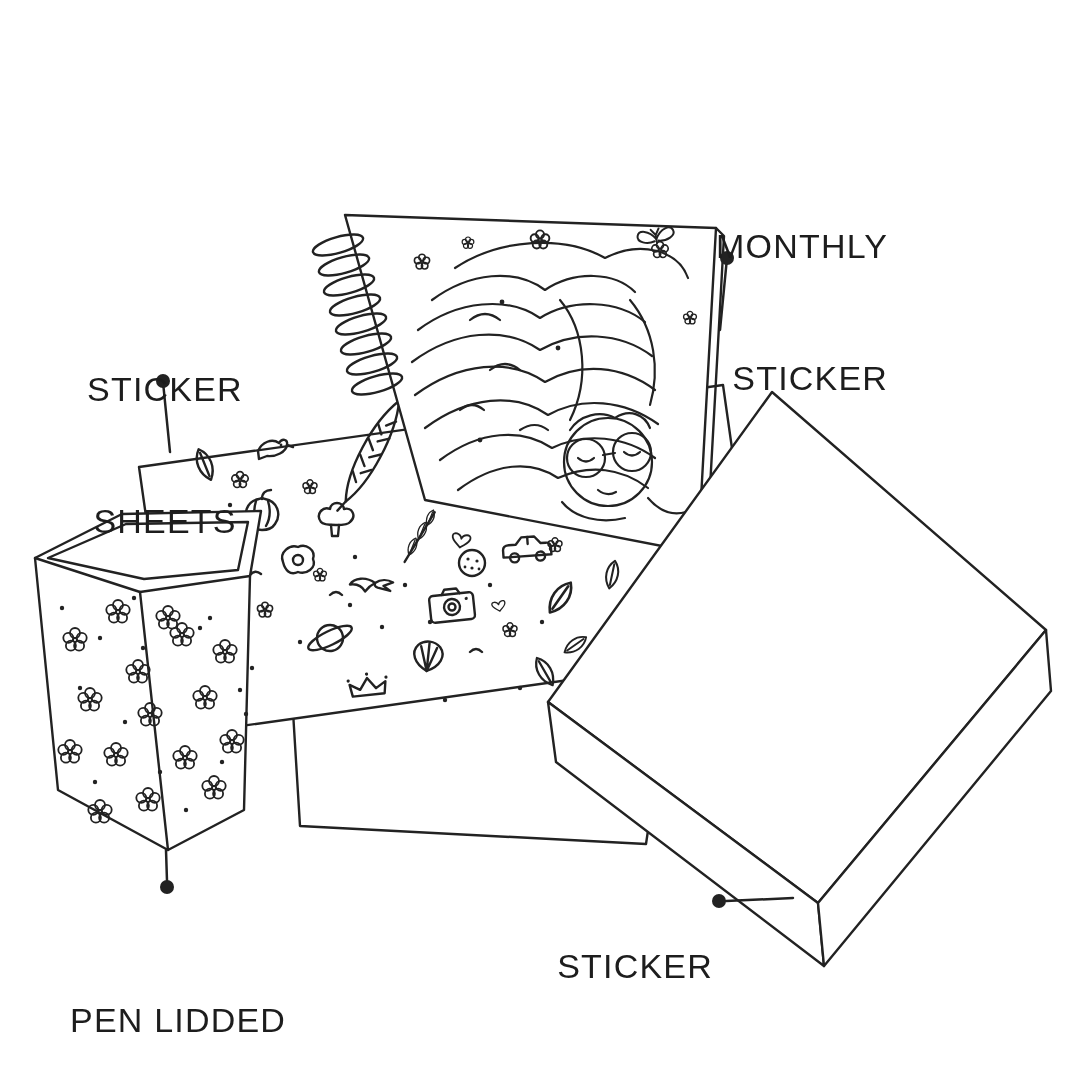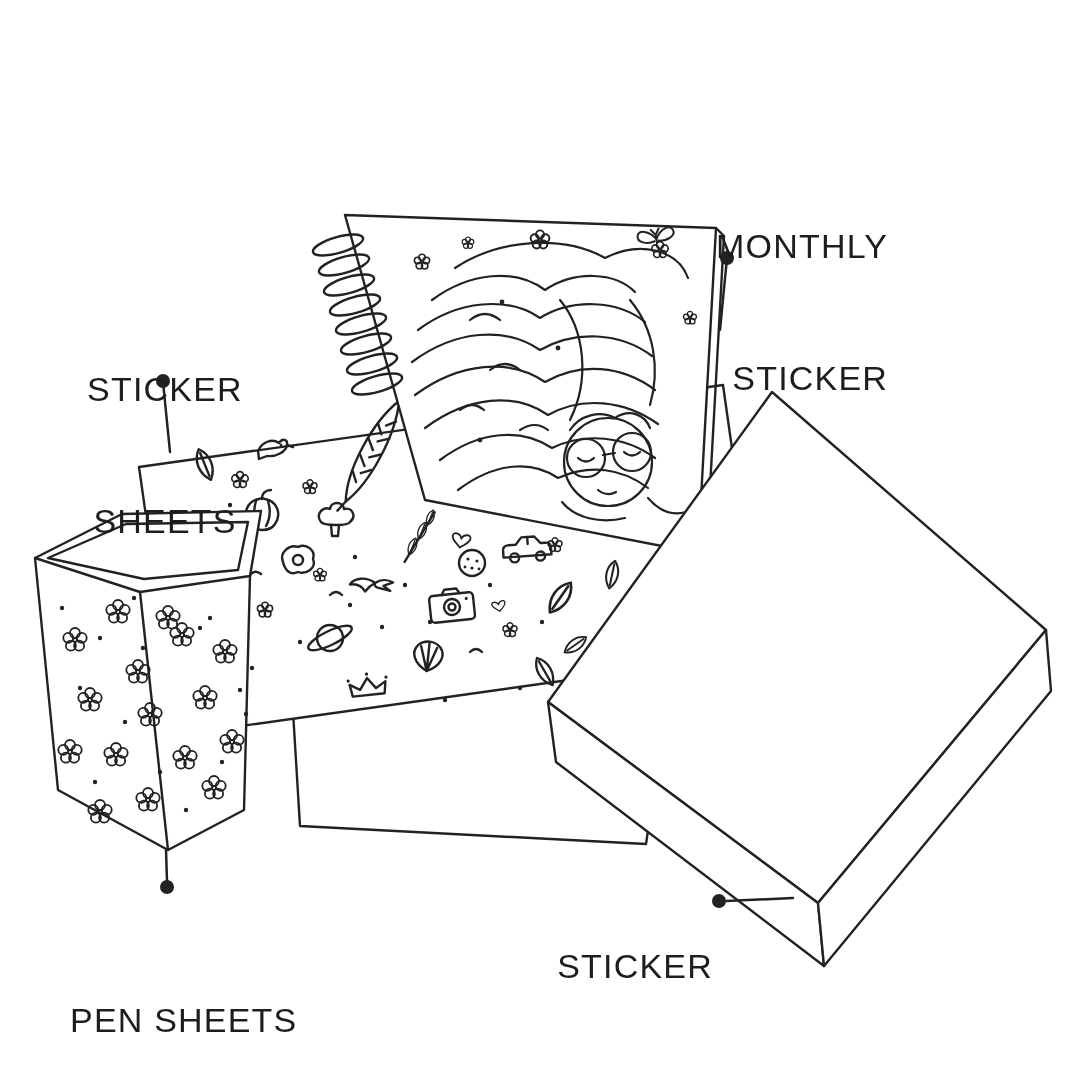--- a/index.html
+++ b/index.html
@@ -266,21 +266,21 @@
   <span class="ln">MONTHLY</span>
   <span class="ln">STICKER</span>
 </div>
 
 <div class="label lbl-sticker">
   <span class="ln">STICKER</span>
   <span class="ln">SHEETS</span>
 </div>
 
 <div class="label lbl-pen">
-  <span class="ln">PEN SHEETS</span>
+  <span class="ln">PEN LIDDED</span>
 </div>
 
 <div class="label lbl-gift">
   <span class="ln">STICKER</span>
   <span class="ln">GIFT BOX</span>
 </div>
 
 </div>
 
 </body></html>

